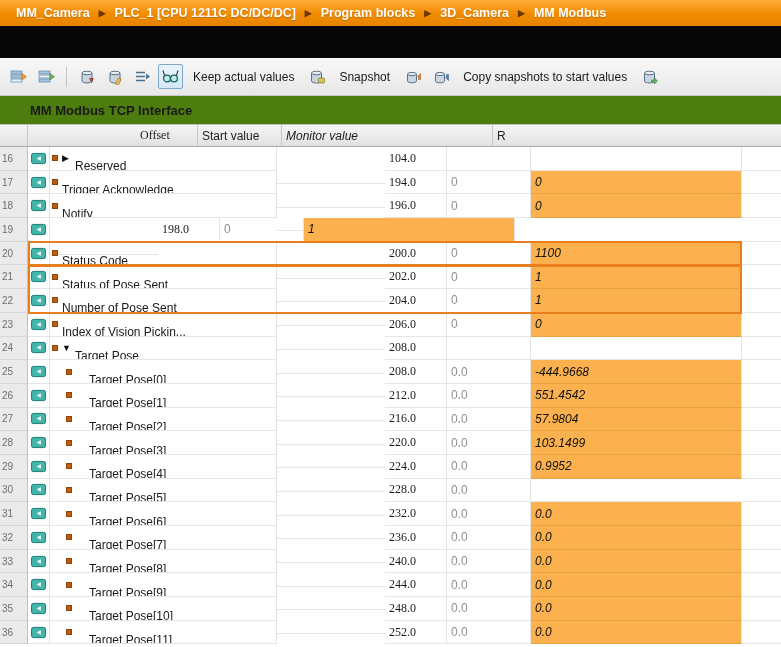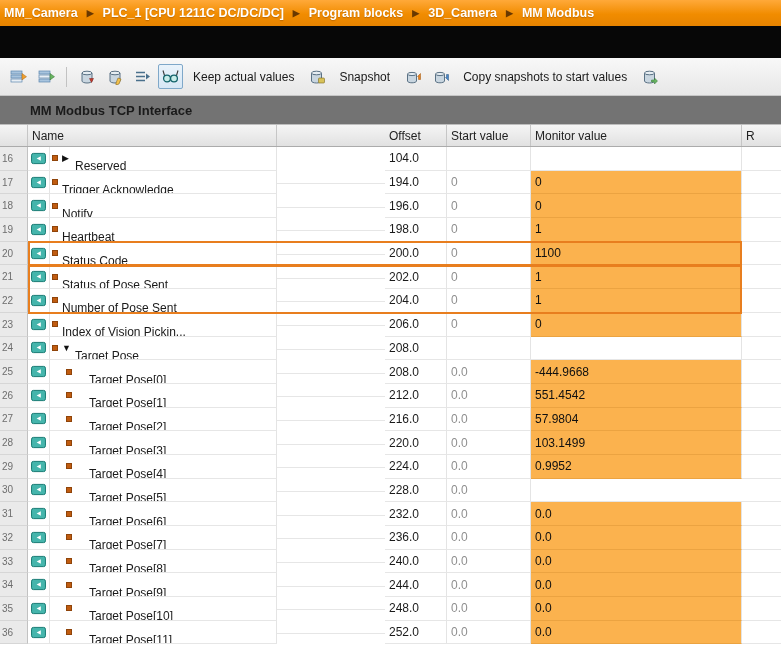--- a/index.html
+++ b/index.html
@@ -1,54 +1,54 @@
 <!DOCTYPE html>
 <html><head>
 <meta charset="utf-8">
 <style>
   * { box-sizing: border-box; margin: 0; padding: 0; }
   html,body { width: 781px; height: 647px; overflow: hidden;
     font-family: "Liberation Sans", sans-serif; font-size: 12px; background: #fff; color:#1a1a1a; }
 
   
   .breadcrumb { height: 26px; background: linear-gradient(#FFA939,#F18C00 55%,#E68300);
-    display: flex; align-items: center; padding: 0 4px; gap: 9px;
+    display: flex; align-items: center; padding: 0 16px; gap: 9px;
     color: #fff; font-weight: bold; font-size: 12.5px; white-space: nowrap;
     text-shadow: 0 1px 1px rgba(110,55,0,.35); }
   .bc-item { cursor: default; }
   .bc-sep { color: rgba(70,35,0,.8); font-size: 9px; text-shadow: none; }
 
   .black-strip { height: 32px; background: #070707; }
 
   
   .toolbar { height: 38px; background: linear-gradient(#F8F8F8,#E7E7E7);
     border-bottom: 1px solid #C6C6C6; display: flex; align-items: center; padding: 0 6px; gap: 3px; }
   .tb-btn { width: 25px; height: 25px; display: flex; align-items: center; justify-content: center;
     border: 1px solid transparent; border-radius: 2px; flex: none; }
   .tb-btn.active { border: 1px solid #7FA8C9; background: linear-gradient(#EAF3FB,#D6E7F5); }
   .tb-sep { width: 1px; height: 20px; background: #C2C2C2; margin: 0 4px; flex: none; }
   .tb-label { margin: 0 7px; color: #1a1a1a; white-space: nowrap; }
 
   
-  .title-row { height: 28px; background: #737373; display: flex; align-items: center;
+  .title-row { height: 28px; background: #4d7c0f; display: flex; align-items: center;
     padding-left: 30px; font-weight: bold; font-size: 13px; }
 
   
   .grid-header { display: flex; height: 23px; background: linear-gradient(#F5F5F5,#E1E1E1);
     border-top: 1px solid #BDBDBD; border-bottom: 1px solid #ABABAB; }
   .gh-cell { border-right: 1px solid #C6C6C6; display: flex; align-items: center;
     padding-left: 4px; color: #222; overflow: hidden; white-space: nowrap; }
   .c-gutter  { width: 28px; }
   .c-namehead{ width: 249px; }
   .c-icon    { width: 22px; }
   .c-name    { width: 227px; }
   .c-type    { width: 108px; margin-top: 36px; }
-  .c-offset  { width: 62px; }
+  .c-offset  { width: 62px; font-family: Liberation Serif, serif; }
   .c-start   { width: 84px; }
-  .c-monitor { width: 211px; }
+  .c-monitor { width: 211px; font-style: italic; }
   .c-r       { flex: 1; border-right: none !important; }
 
   .table-body { position: relative; }
   .row { display: flex; height: 23.7px; background: #fff; }
   .cell { border-right: 1px solid #E4E4E4; border-bottom: 1px solid #E6E6E6;
     display: flex; align-items: center; overflow: hidden; white-space: nowrap; }
   .cell.c-gutter { background: #EAEAEA; justify-content: flex-end; padding-right: 14px;
     color: #6E6E6E; font-size: 10px; border-right: 1px solid #C2C2C2; border-bottom: 1px solid #D6D6D6; }
   .cell.c-icon { justify-content: center; }
   .cell.c-type, .cell.c-offset, .cell.c-start, .cell.c-monitor { padding-left: 4px; }
@@ -180,21 +180,20 @@
     </span>
   </div>
 </div>
 
 <div class="title-row">
   <span>MM Modbus TCP Interface</span>
 </div>
 
 <div class="grid-header">
   <div class="gh-cell c-gutter"></div>
-  <div class="gh-cell c-namehead">Name</div>
   <div class="gh-cell c-type">Data type</div>
   <div class="gh-cell c-offset">Offset</div>
   <div class="gh-cell c-start">Start value</div>
   <div class="gh-cell c-monitor">Monitor value</div>
   <div class="gh-cell c-r">R</div>
 </div>
 
 <div class="table-body">
     <div class="row">
       <div class="cell c-gutter">16</div>
@@ -252,24 +251,20 @@
       <div class="cell c-r"></div>
     </div>
     <div class="row">
       <div class="cell c-gutter">19</div>
       <div class="cell c-icon">
         <svg width="15" height="13" viewBox="0 0 16 14">
           <rect x="0.5" y="1.5" width="15" height="11" rx="2" fill="#45B5AC" stroke="#0E756D"></rect>
           <path d="M10.5 4.5L6 7l4.5 2.5z" fill="#fff"></path>
         </svg>
       </div>
-      <div class="cell c-name">
-        <span class="bullet"></span>
-        <span class="nlabel">Heartbeat</span>
-      </div>
       <div class="cell c-type">Int</div>
       <div class="cell c-offset">198.0</div>
       <div class="cell c-start">0</div>
       <div class="cell c-monitor hl">1</div>
       <div class="cell c-r"></div>
     </div>
     <div class="row">
       <div class="cell c-gutter">20</div>
       <div class="cell c-icon">
         <svg width="15" height="13" viewBox="0 0 16 14">

